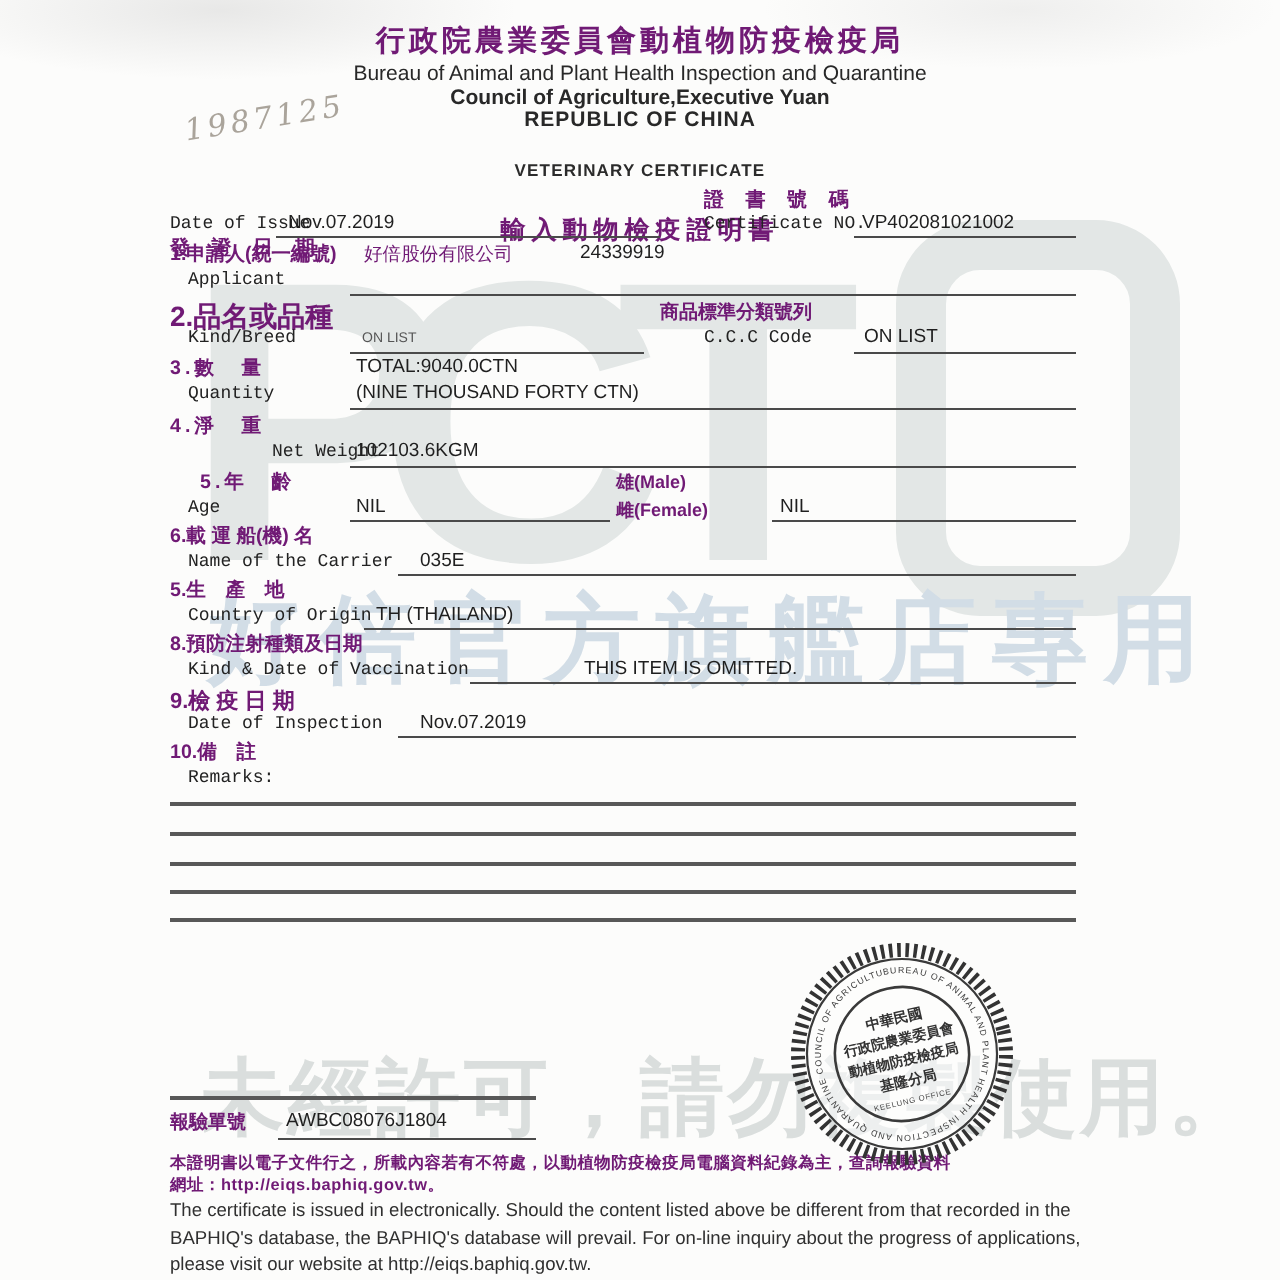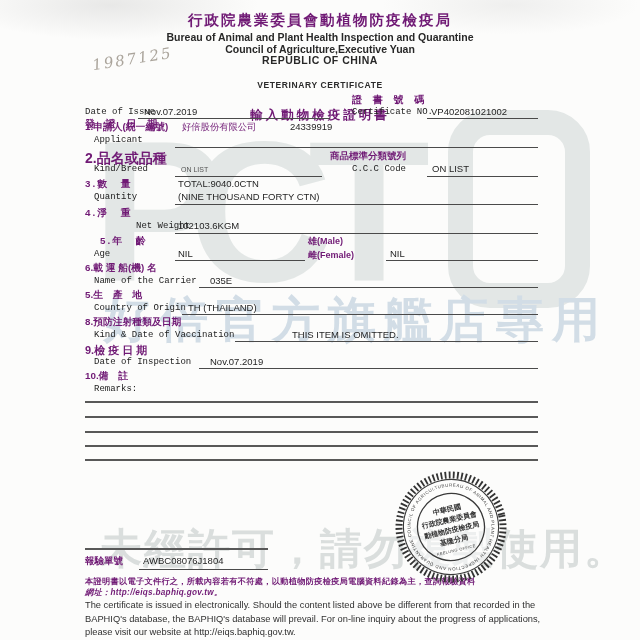--- a/index.html
+++ b/index.html
@@ -29,21 +29,21 @@
   <div class="wm zh" style="left:92px;top:112px;font-size:200px;line-height:200px;color:#e3e7e6;font-weight:bold;">P</div>
   <div class="wm zh" style="left:188px;top:112px;font-size:200px;line-height:200px;color:#e3e7e6;font-weight:bold;">C</div>
   <div class="wm zh" style="left:308px;top:112px;font-size:200px;line-height:200px;color:#e3e7e6;font-weight:bold;">T</div>
   <div class="wm" style="left:448px;top:110px;width:92px;height:148px;border:25px solid #e3e7e6;border-radius:42px;"></div>
   <div class="wm zh" style="left:104px;top:288px;font-size:48px;letter-spacing:8px;color:#d2dde6;white-space:nowrap;">好倍官方旗艦店專用</div>
   <div class="wm zh" style="left:100px;top:521px;font-size:42px;letter-spacing:2px;color:#dadedd;white-space:nowrap;">未經許可，請勿複製使用。</div>
 
   <div class="layer">
 
     <div class="abs center zh" style="top:11px;font-size:14.5px;letter-spacing:2px;">行政院農業委員會動植物防疫檢疫局</div>
-    <div class="abs center" style="top:31px;font-size:10.5px;font-weight:700;color:#282828;">Bureau of Animal and Plant Health Inspection and Quarantine</div>
+    <div class="abs center" style="top:31px;font-size:10.5px;font-weight:400;color:#282828;">Bureau of Animal and Plant Health Inspection and Quarantine</div>
     <div class="abs center" style="top:42.5px;font-size:10.5px;font-weight:600;color:#282828;">Council of Agriculture,Executive Yuan</div>
     <div class="abs center" style="top:54px;font-size:10.5px;font-weight:600;letter-spacing:0.5px;color:#282828;">REPUBLIC OF CHINA</div>
     <div class="abs center zh" style="top:67px;font-size:12.5px;letter-spacing:3px;margin-top:40px;">輸入動物檢疫證明書</div>
     <div class="abs center" style="top:80px;font-size:8.5px;font-weight:600;letter-spacing:0.6px;color:#2b2b2b;">VETERINARY CERTIFICATE</div>
     <div class="abs hand" style="left:92px;top:50px;font-size:15px;color:#aaa49b;transform:rotate(-9deg);letter-spacing:2px;">1987125</div>
 
     <div class="abs zh" style="left:85px;top:93px;font-size:10px;letter-spacing:4px;margin-top:24px;">發 證 日 期</div>
     <div class="abs zh" style="left:352px;top:93px;font-size:10px;letter-spacing:4px;">證 書 號 碼</div>
     <div class="abs mono" style="left:85px;top:107px;font-size:9px;">Date of Issue</div>
     <div class="abs val" style="left:144px;top:106px;font-size:9.5px;">Nov.07.2019</div>
@@ -115,21 +115,21 @@
     <div class="rline" style="left:85px;top:431px;width:453px;"></div>
     <div class="rline" style="left:85px;top:445px;width:453px;"></div>
     <div class="rline" style="left:85px;top:459px;width:453px;"></div>
 
     <div class="rline" style="left:85px;top:548px;width:183px;"></div>
     <div class="abs zh" style="left:85px;top:555px;font-size:9.5px;">報驗單號</div>
     <div class="abs val" style="left:143px;top:555px;font-size:9.5px;">AWBC08076J1804</div>
     <div class="uline" style="left:139px;top:569px;width:129px;"></div>
 
     <div class="abs zh" style="left:85px;top:576px;width:462px;font-size:8.2px;line-height:11px;letter-spacing:0.3px;">本證明書以電子文件行之，所載內容若有不符處，以動植物防疫檢疫局電腦資料紀錄為主，查詢報驗資料</div>
-    <div class="abs zh" style="left:85px;top:587px;font-size:8.2px;letter-spacing:0.3px;font-style:italic;">網址：http://eiqs.baphiq.gov.tw。</div>
+    <div class="abs zh" style="left:85px;top:587px;font-size:8.2px;letter-spacing:0.3px;">網址：http://eiqs.baphiq.gov.tw。</div>
     <div class="abs" style="left:85px;top:599px;width:464px;font-size:9.3px;line-height:13.5px;color:#303030;">The certificate is issued in electronically. Should the content listed above be different from that recorded in the BAPHIQ's database, the BAPHIQ's database will prevail. For on-line inquiry about the progress of applications, please visit our website at http://eiqs.baphiq.gov.tw.</div>
   </div>
 
   <div class="seal-wrap" style="left:390px;top:466px;width:122px;height:122px;transform:rotate(-13deg);">
     <svg width="122" height="122" viewBox="0 0 122 122">
       <circle cx="61" cy="61" r="52" fill="none" stroke="#333333" stroke-width="7" stroke-dasharray="1.8 2.3"></circle>
       <circle cx="61" cy="61" r="47.5" fill="#fdfdfd" fill-opacity="0.55" stroke="#3a3a3a" stroke-width="1.1"></circle>
       <defs>
         <path id="ringPath" d="M 61 20.5 A 40.5 40.5 0 1 1 60.9 20.5"></path>
       </defs>

